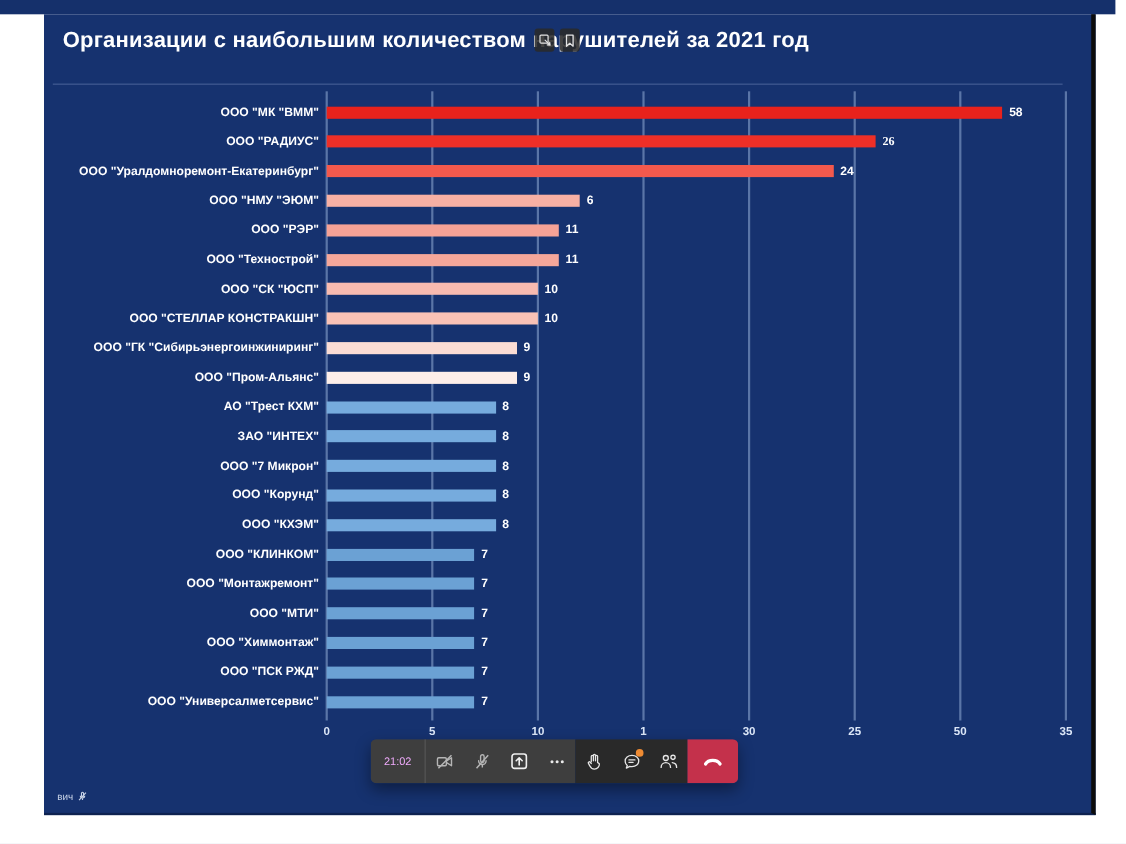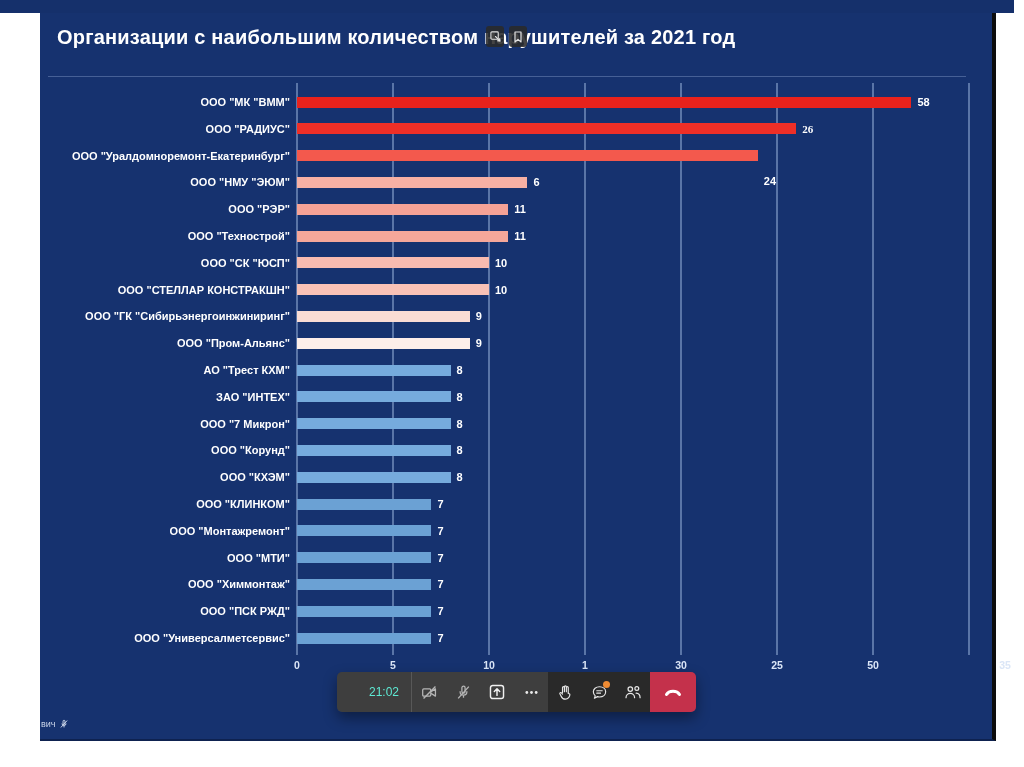--- a/index.html
+++ b/index.html
@@ -30,34 +30,34 @@
   
   .overlay-icons { position:absolute; left:486px; top:26px; display:flex; gap:5px; z-index:20; }
   .ov-btn { width:18px; height:21px; background:rgba(42,42,42,.88); border-radius:3px;
             display:flex; align-items:center; justify-content:center; border:none; cursor:pointer; }
 
   
   .teams-toolbar { position:absolute; left:337px; top:672px; height:40px; display:flex;
                    border-radius:5px; overflow:hidden; z-index:30;
                    box-shadow:0 6px 14px rgba(0,0,0,.4); }
   .tb-left { background:#3e3e3e; display:flex; align-items:center; }
-  .tb-time { color:#5eead4; font-size:12px; padding:0 12px;margin-left:20px; }
+  .tb-time { color:#f0abfc; font-size:10px; padding:0 12px; }
   .tb-divider { width:1px; height:40px; background:#585858; }
   .tb-btn { width:34px; height:40px; display:flex; align-items:center; justify-content:center;
             background:transparent; border:none; cursor:pointer; position:relative; }
   .tb-right { background:#292929; display:flex; align-items:center; }
   .tb-hangup { width:46px; height:40px; background:#c4314b; border:none; cursor:pointer;
                display:flex; align-items:center; justify-content:center; }
   .chat-dot { position:absolute; right:6px; top:9px; width:7px; height:7px; border-radius:50%;
               background:#ef8b33; }
 
   
   .presenter { position:absolute; left:41px; top:719px; display:flex; align-items:center;
                gap:3px; z-index:10; }
-  .presenter-text { color:#c9d4e8; font-size:9px; }
+  .presenter-text { color:#c9d4e8; font-size:9px;margin-left:11px; }
 </style>
 </head>
 <body>
 
 <div class="stage">
 
   <div class="top-strip"></div>
 
   <div class="slide">
     <div class="slide-title">Организации с наибольшим количеством нарушителей за 2021 год</div>
@@ -71,30 +71,30 @@
         <div class="tick" style="left: 449px; top: 646px;">10</div>
         <div class="gridline" style="left: 544px; top: 70px; height: 572px;"></div>
         <div class="tick" style="left: 545px; top: 646px;">1</div>
         <div class="gridline" style="left: 640px; top: 70px; height: 572px;"></div>
         <div class="tick" style="left: 641px; top: 646px;">30</div>
         <div class="gridline" style="left: 736px; top: 70px; height: 572px;"></div>
         <div class="tick" style="left: 737px; top: 646px;">25</div>
         <div class="gridline" style="left: 832px; top: 70px; height: 572px;"></div>
         <div class="tick" style="left: 833px; top: 646px;">50</div>
         <div class="gridline" style="left: 928px; top: 70px; height: 572px;"></div>
-        <div class="tick" style="left: 929px; top: 646px; margin-left: 36px;">35</div>
+        <div class="tick" style="left: 929px; top: 646px;">35</div>
         <div class="cat-label" style="top: 82px;">ООО "МК "ВММ"</div>
         <div class="bar" style="left: 257px; top: 83.5px; width: 614.4px; background: rgb(232, 34, 28);"></div>
         <div class="val" style="left: 877.4px; top: 82px;">58</div>
         <div class="cat-label" style="top: 108.8px;">ООО "РАДИУС"</div>
         <div class="bar" style="left: 257px; top: 110.3px; width: 499.2px; background: rgb(238, 47, 39);"></div>
         <div class="val" style="left: 762.2px; top: 108.8px; font-family: Liberation Serif, serif;">26</div>
         <div class="cat-label" style="top: 135.6px;">ООО "Уралдомноремонт-Екатеринбург"</div>
         <div class="bar" style="left: 257px; top: 137.1px; width: 460.8px; background: rgb(243, 89, 77);"></div>
-        <div class="val" style="left: 723.8px; top: 135.6px; margin-top: 25px;">24</div>
+        <div class="val" style="left: 723.8px; top: 135.6px;">24</div>
         <div class="cat-label" style="top: 162.4px;">ООО "НМУ "ЭЮМ"</div>
         <div class="bar" style="left: 257px; top: 163.9px; width: 230.4px; background: rgb(247, 176, 164);"></div>
         <div class="val" style="left: 493.4px; top: 162.4px;">6</div>
         <div class="cat-label" style="top: 189.2px;">ООО "РЭР"</div>
         <div class="bar" style="left: 257px; top: 190.7px; width: 211.2px; background: rgb(245, 162, 150);"></div>
         <div class="val" style="left: 474.2px; top: 189.2px;">11</div>
         <div class="cat-label" style="top: 216px;">ООО "Технострой"</div>
         <div class="bar" style="left: 257px; top: 217.5px; width: 211.2px; background: rgb(245, 167, 154);"></div>
         <div class="val" style="left: 474.2px; top: 216px;">11</div>
         <div class="cat-label" style="top: 242.8px;">ООО "СК "ЮСП"</div>

